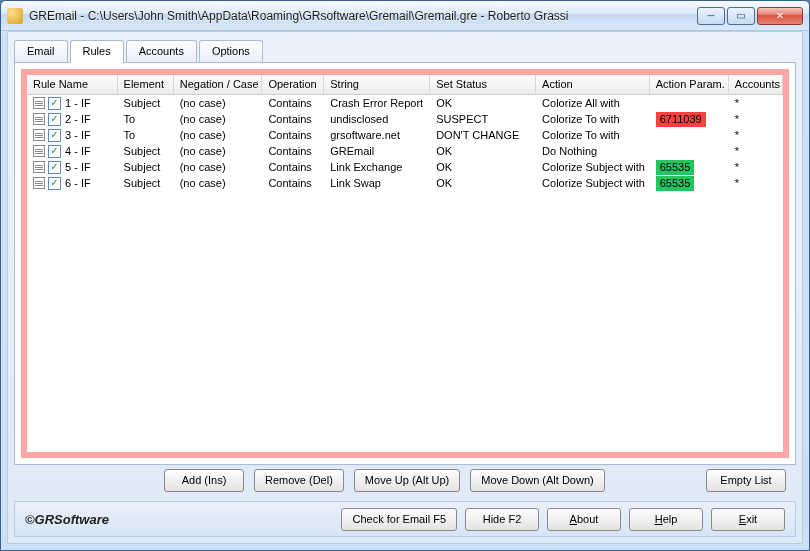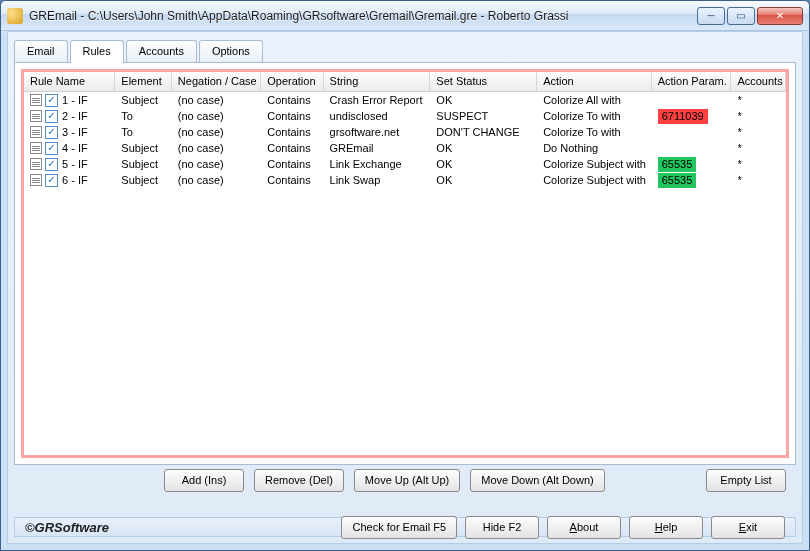--- a/index.html
+++ b/index.html
@@ -78,21 +78,21 @@
   }
   .tab-page {
     position:absolute;
     top:30px; left:6px; right:6px; bottom:78px;
     background:#fff;
     border:1px solid #a9bcd3;
     padding:6px;
   }
   .list-frame {
     width:100%; height:100%;
-    border:3px solid #fca5a5;
+    border:6px solid #fca5a5;
     background:#fff;
     overflow:hidden;
   }
   .grid-header, .grid-row {
     display:flex;
     font-size:11px;
   }
   .grid-header {
     background: linear-gradient(#fdfdfd,#ececec);
     border-bottom:1px solid #cfcfcf;
@@ -135,21 +135,21 @@
   }
   .spacer{flex:1;}
   .btn{
     min-width:80px;height:23px;padding:0 10px;
     background:linear-gradient(#fdfdfd,#e3e3e3);
     border:1px solid #8a8a8a;border-radius:3px;
     font-size:11px;cursor:pointer;
     display:inline-flex;align-items:center;justify-content:center;
   }
   .bottombar{
-    position:absolute;left:6px;right:6px;bottom:6px;height:20px;
+    position:absolute;left:6px;right:6px;bottom:6px;height:36px;
     background:linear-gradient(#e9f1fb,#d7e5f5);
     border:1px solid #b5cde6;
     display:flex;align-items:center;padding:4px 10px;gap:8px;
   }
   .copyright{flex:1;font-style:italic;font-weight:bold;color:#222;font-size:13px;}
   .bottombar .btn{min-width:74px;}
   .ul{text-decoration:underline;}
 </style>
 </head>
 <body>

